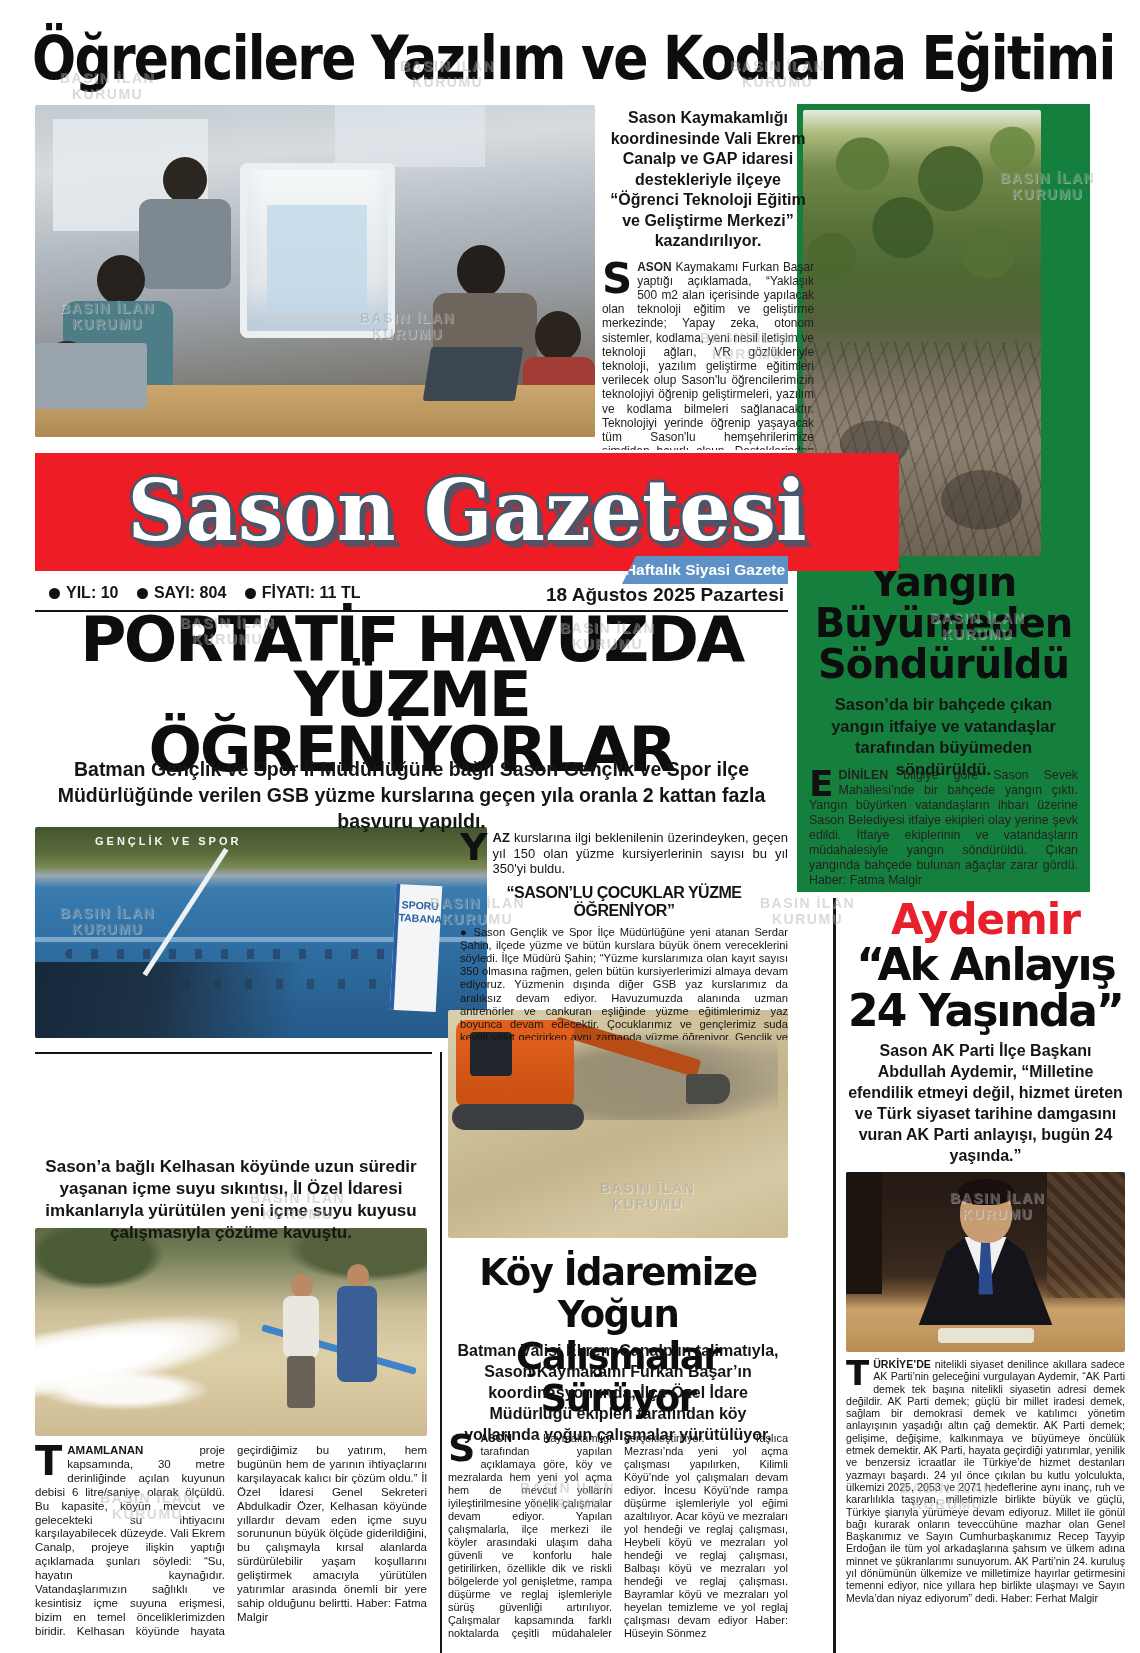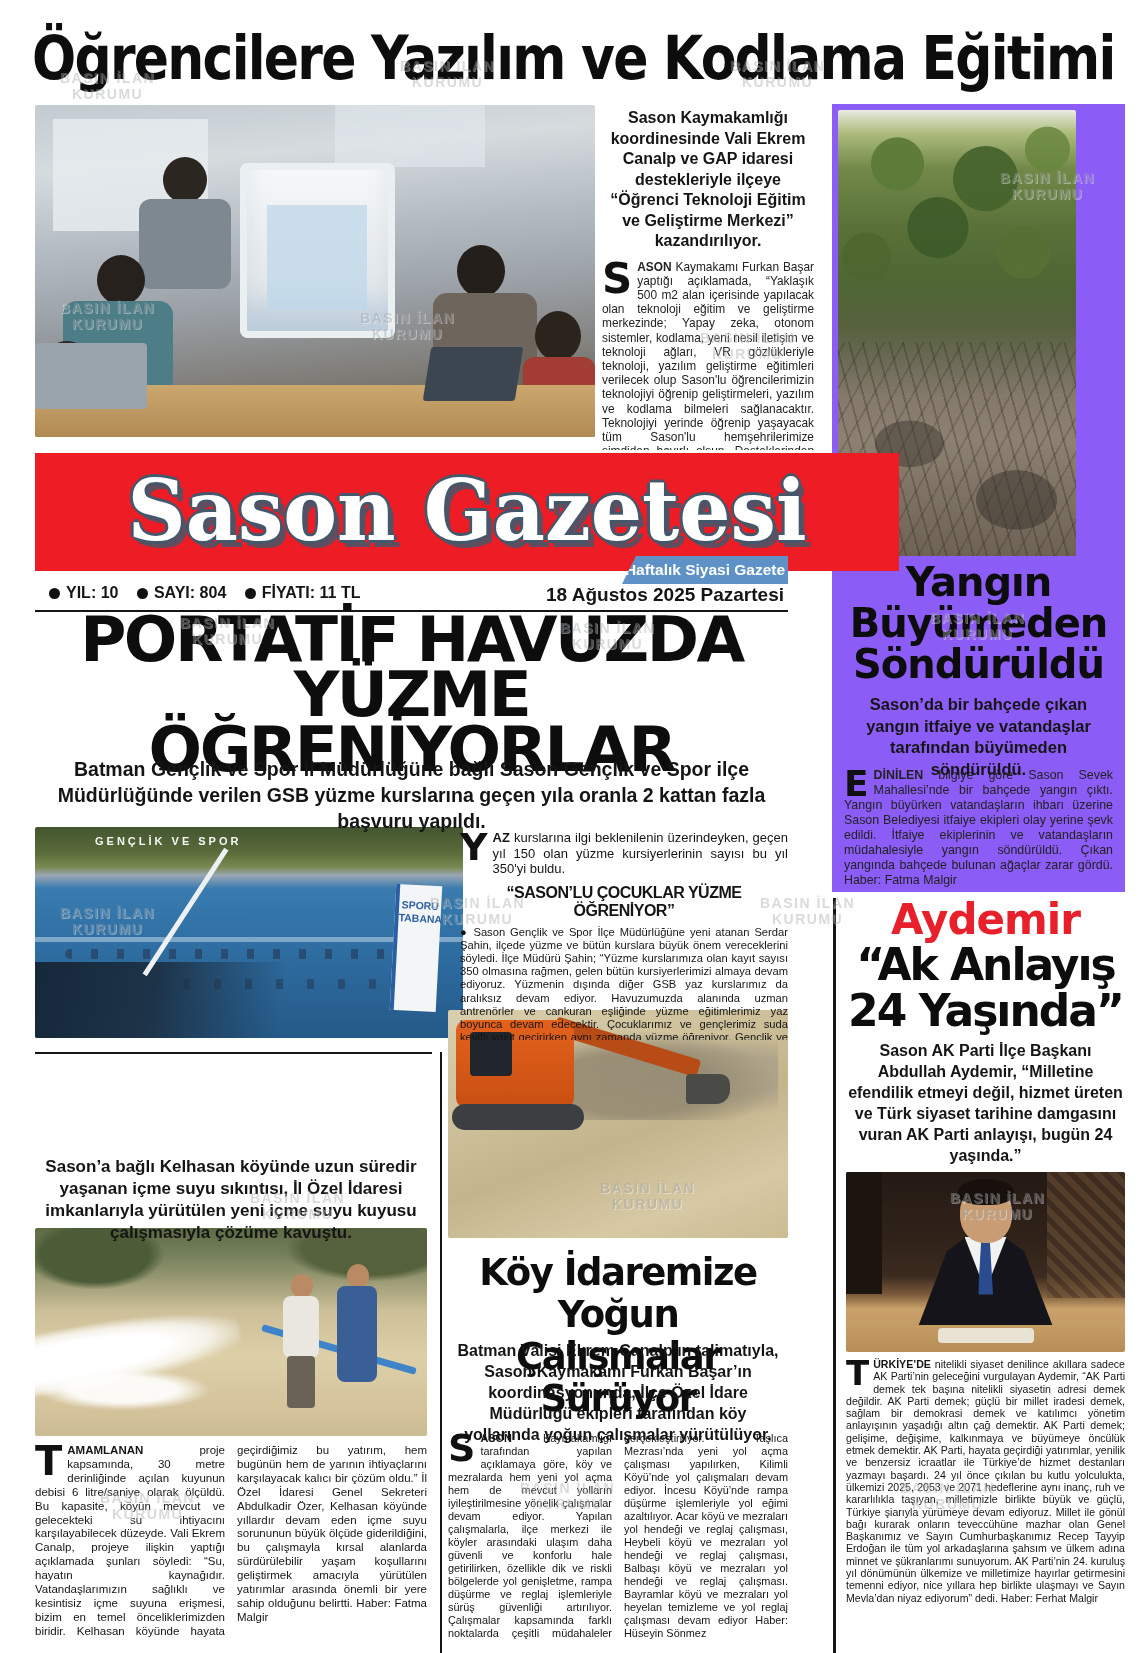--- a/index.html
+++ b/index.html
@@ -22,21 +22,21 @@
   #masthead{left:35px;top:453px;width:864px;height:118px;background:#ee1c25;z-index:3;}
   #masthead-title{width:100%;text-align:center;margin-top:8px;font-family:"DejaVu Serif",serif;font-weight:bold;
       font-size:84px;color:#fff;letter-spacing:0px;transform:scaleX(.96);transform-origin:center;
       text-shadow:3px 0 0 #45576a,-3px 0 0 #45576a,0 3px 0 #45576a,0 -3px 0 #45576a,6px 7px 0 rgba(69,87,106,.85);}
   #badge{left:622px;top:556px;width:166px;height:28px;background:#5e92c6;color:#fff;z-index:4;
       font-weight:bold;font-size:15.5px;line-height:28px;text-align:center;
       clip-path:polygon(14px 0,100% 0,100% 100%,0 100%);}
   #info-line{left:35px;top:584px;width:753px;height:24px;z-index:2;font-weight:bold;}
   .dot{display:inline-block;width:11px;height:11px;border-radius:50%;background:#111;margin:0 6px -1px 14px;}
   
-  #fire-box{left:832px;top:104px;width:293px;height:788px;background:#8b5cf6;z-index:1;}
+  #fire-box{left:797px;top:104px;width:293px;height:788px;background:#15803d;z-index:1;}
   
   #aydemir-rule{left:833px;top:898px;width:2.5px;height:755px;}
   
   .drop-wrap{overflow:hidden;}
   .twocol{column-count:2;column-gap:12px;}
 </style>
 </head>
 <body>
 
 <div id="page">
@@ -100,21 +100,21 @@
     <span style="position:absolute;right:4px;top:0;font-size:19px;">18 Ağustos 2025 Pazartesi</span>
   </div>
   <div class="rule" style="left:35px;top:610px;width:753px;height:2px;"></div>
 
   <div class="txt hl ctext" style="left:35px;top:612px;width:753px;font-size:63px;line-height:55px;letter-spacing:-2.5px;">
     <div>PORTATİF HAVUZDA</div>
     <div>YÜZME ÖĞRENİYORLAR</div>
   </div>
   <div class="txt ctext" style="left:35px;top:756px;width:753px;font-weight:bold;font-size:19.5px;line-height:26px;">Batman Gençlik ve Spor İl Müdürlüğüne bağlı Sason Gençlik ve Spor ilçe Müdürlüğünde verilen GSB yüzme kurslarına geçen yıla oranla 2 kattan fazla başvuru yapıldı.</div>
 
-  <div class="photo" id="pool-photo" style="left:35px;top:827px;width:428px;height:211px;background:linear-gradient(180deg,#43552f 0%,#5c6e3c 13%,#7b8a53 19%,#9aa7b5 23%,#3a7cb0 29%,#2f6fa3 55%,#2a6496 78%,#245a88 100%);">
+  <div class="photo" id="pool-photo" style="left:35px;top:827px;width:428px;height:211px;background:linear-gradient(180deg,#43552f 0%,#5c6e3c 13%,#7b8a53 19%,#9aa7b5 23%,#3a7cb0 29%,#2f6fa3 55%,#2a6496 78%,#245a88 100%);padding-left:24px;">
     <div class="pe" style="left:60px;top:8px;color:#fff;font-weight:bold;font-size:11px;letter-spacing:3px;opacity:.95;">GENÇLİK VE SPOR</div>
     <div class="pe" style="left:0;top:52%;width:100%;height:5px;background:rgba(220,235,245,.45);"></div>
     <div class="pe" style="left:30px;top:58%;width:78%;height:10px;background:repeating-linear-gradient(90deg, rgba(35,38,58,.45) 0 7px, transparent 7px 26px);border-radius:5px;"></div>
     <div class="pe" style="left:55px;top:72%;width:70%;height:10px;background:repeating-linear-gradient(90deg, rgba(35,38,58,.4) 0 7px, transparent 7px 31px);border-radius:5px;"></div>
     <div class="pe" style="left:0;bottom:0;width:100%;height:36%;background:linear-gradient(100deg,#16283a 0%,#1d3348 28%,rgba(29,51,72,0) 58%);"></div>
     <div class="pe" style="left:148px;top:10px;width:5px;height:150px;background:#edf1f3;transform:rotate(33deg);"></div>
     <div class="pe" style="left:358px;top:58px;width:46px;height:126px;background:#f3f5f6;border-left:4px solid #2b5fa3;transform:rotate(3deg);text-align:center;color:#2b5fa3;font-weight:bold;font-size:10.5px;line-height:13px;padding-top:14px;box-sizing:border-box;">
       <div>SPORU</div>
       <div>TABANA</div>
     </div>

